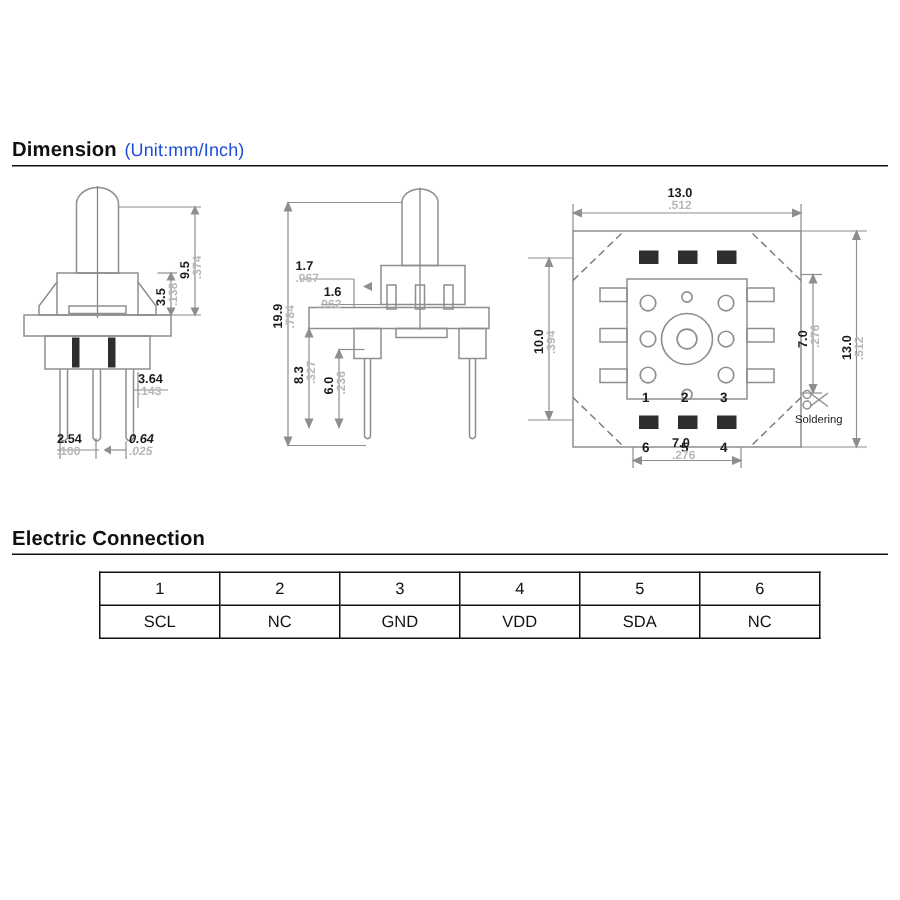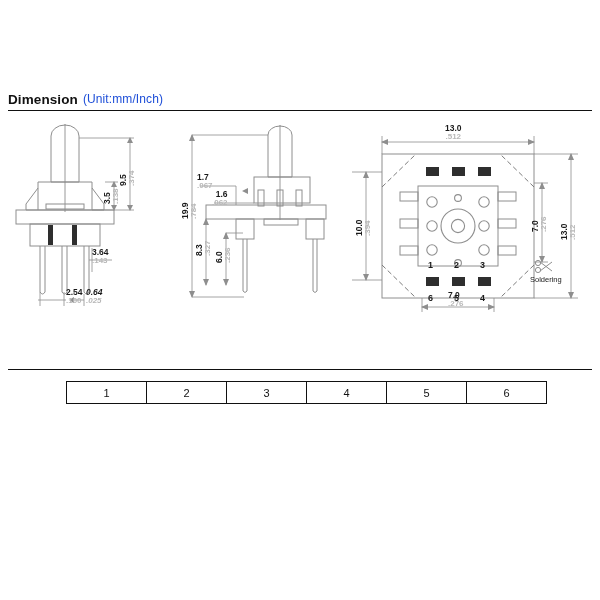--- a/index.html
+++ b/index.html
@@ -11,21 +11,21 @@
     overflow:hidden;
     position:relative;
   }
   .page{position:absolute;left:0;top:0;width:600px;height:600px;}
 
   
   .section{position:absolute;left:8px;}
   .section-title{
     font-size:13.5px;font-weight:bold;color:#111;
     letter-spacing:.1px;white-space:nowrap;
-    display:flex;align-items:flex-start;
+    display:flex;align-items:flex-end;
   }
   .section-title .unit{
     font-weight:normal;font-size:12px;margin-left:5px;color:#1d4ed8;
   }
   .section-rule{
     position:absolute;left:8px;width:584px;height:0;
     border-top:1.6px solid #111;
   }
 
   
@@ -130,21 +130,21 @@
       <span class="inch">.374</span>
     </div>
     <div class="dimtxt vert" style="left:113px;top:62px;transform:rotate(-90deg) translate(-22px,-10px);">
       <span>3.5</span>
       <span class="inch">.138</span>
     </div>
     <div class="dimtxt" style="left:92px;top:128px;">
       <span>3.64</span>
       <span class="inch">.143</span>
     </div>
-    <div class="dimtxt" style="left:38px;top:168px;margin-left:28px;">
+    <div class="dimtxt" style="left:38px;top:168px;">
       <span>2.54</span>
       <span class="inch">.100</span>
     </div>
     <div class="dimtxt" style="left:86px;top:168px;font-style:italic;">
       <span>0.64</span>
       <span class="inch">.025</span>
     </div>
   </div>
 
   <div class="draw" style="left:180px;top:125px;width:175px;height:195px;">
@@ -331,29 +331,42 @@
       <span>13.0</span>
       <span class="inch">.512</span>
     </div>
     <div class="dimtxt" style="left:96px;top:169px;">
       <span>7.0</span>
       <span class="inch">.276</span>
     </div>
     <div class="dimtxt" style="left:178px;top:154px;font-weight:normal;font-size:7.5px;">Soldering</div>
   </div>
 
+  <div class="section" style="top:351px;">
+    <div class="section-title">
+      <span>Electric Connection</span>
+    </div>
+  </div>
   <div class="section-rule" style="top:369px;"></div>
 
   <table class="ec-table" style="left:66px;top:381px;">
     <tbody>
       <tr>
         <td class="num">1</td>
         <td class="num">2</td>
         <td class="num">3</td>
         <td class="num">4</td>
         <td class="num">5</td>
         <td class="num">6</td>
       </tr>
+      <tr>
+        <td>SCL</td>
+        <td>NC</td>
+        <td>GND</td>
+        <td>VDD</td>
+        <td>SDA</td>
+        <td>NC</td>
+      </tr>
     </tbody>
   </table>
 
 
 </div>
 
 </body></html>

